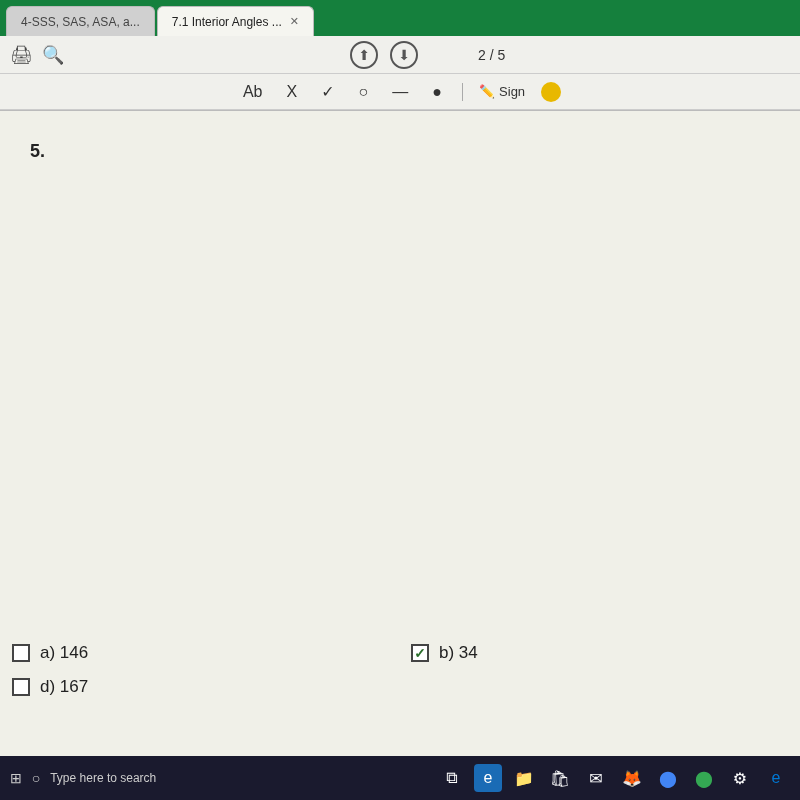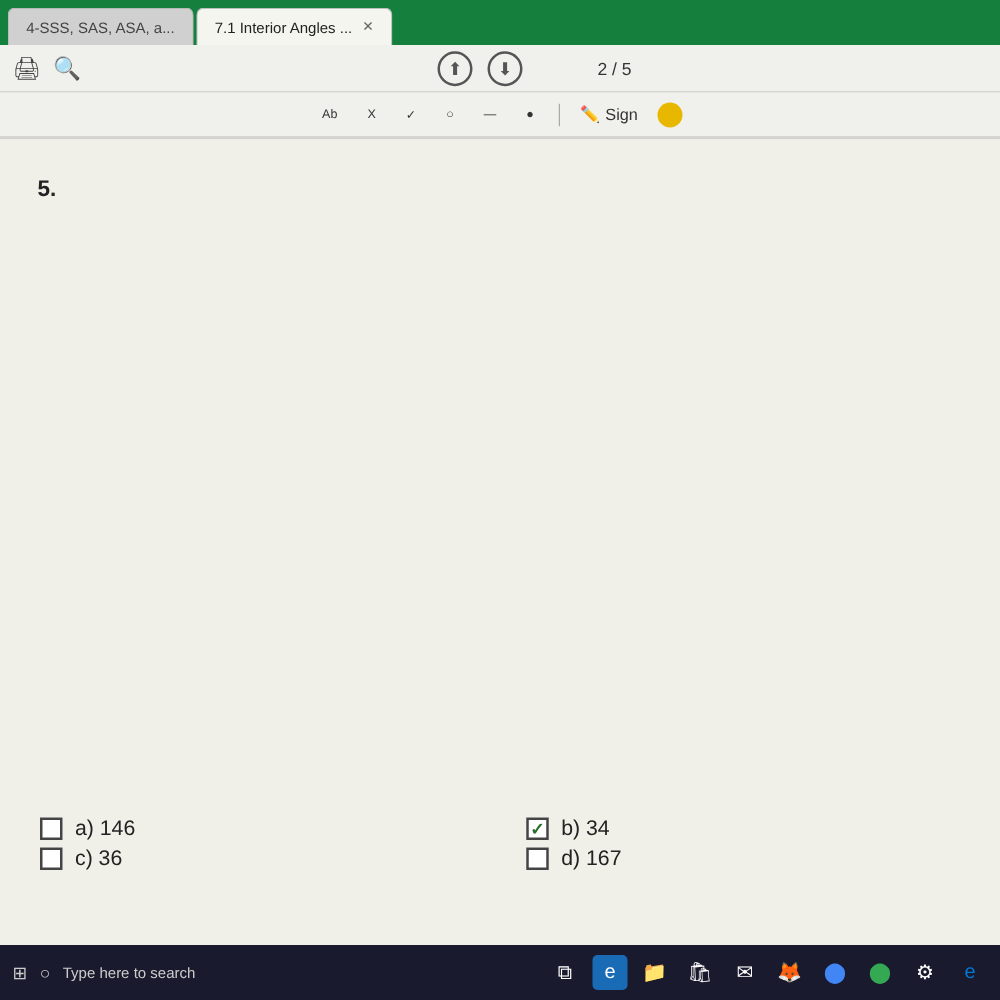--- a/index.html
+++ b/index.html
@@ -105,21 +105,21 @@
       align-items: center;
       padding: 5px 10px;
       background: #f0f0ec;
       border-bottom: 1px solid #ccc;
       height: 36px;
       gap: 16px;
       justify-content: center;
     }
 
     .anno-tool {
-      font-size: 10px;
+      font-size: 16px;
       color: #333;
       cursor: pointer;
       padding: 2px 4px;
     }
 
     .anno-divider {
       width: 1px;
       height: 18px;
       background: #aaa;
     }
@@ -170,25 +170,25 @@
     .triangle-area {
       position: absolute;
       left: 80px;
       top: 70px;
     }
 
     
     .answers-area {
       position: absolute;
       bottom: 60px;
-      left: 32px;
+      left: 12px;
       right: 30px;
       display: grid;
       grid-template-columns: 1fr 1fr;
-      gap: 4px 40px;
+      gap: 14px 40px;
       margin-top: 48px;
     }
 
     .answer-row {
       display: flex;
       align-items: center;
       gap: 10px;
       font-size: 17px;
       color: #222;
     }
@@ -324,24 +324,20 @@
       <span>a)  146</span>
     </div>
 
     <div class="answer-row">
       <div class="checkbox checked">
         <span class="checkmark">✓</span>
       </div>
       <span>b)  34</span>
     </div>
 
-    <div class="answer-row">
-      <div class="checkbox"></div>
-      <span>c)  36</span>
-    </div>
 
     <div class="answer-row">
       <div class="checkbox"></div>
       <span>d)  167</span>
     </div>
   </div>
 </div>
 
 <div class="taskbar">
   <span class="win-icon">⊞</span>

